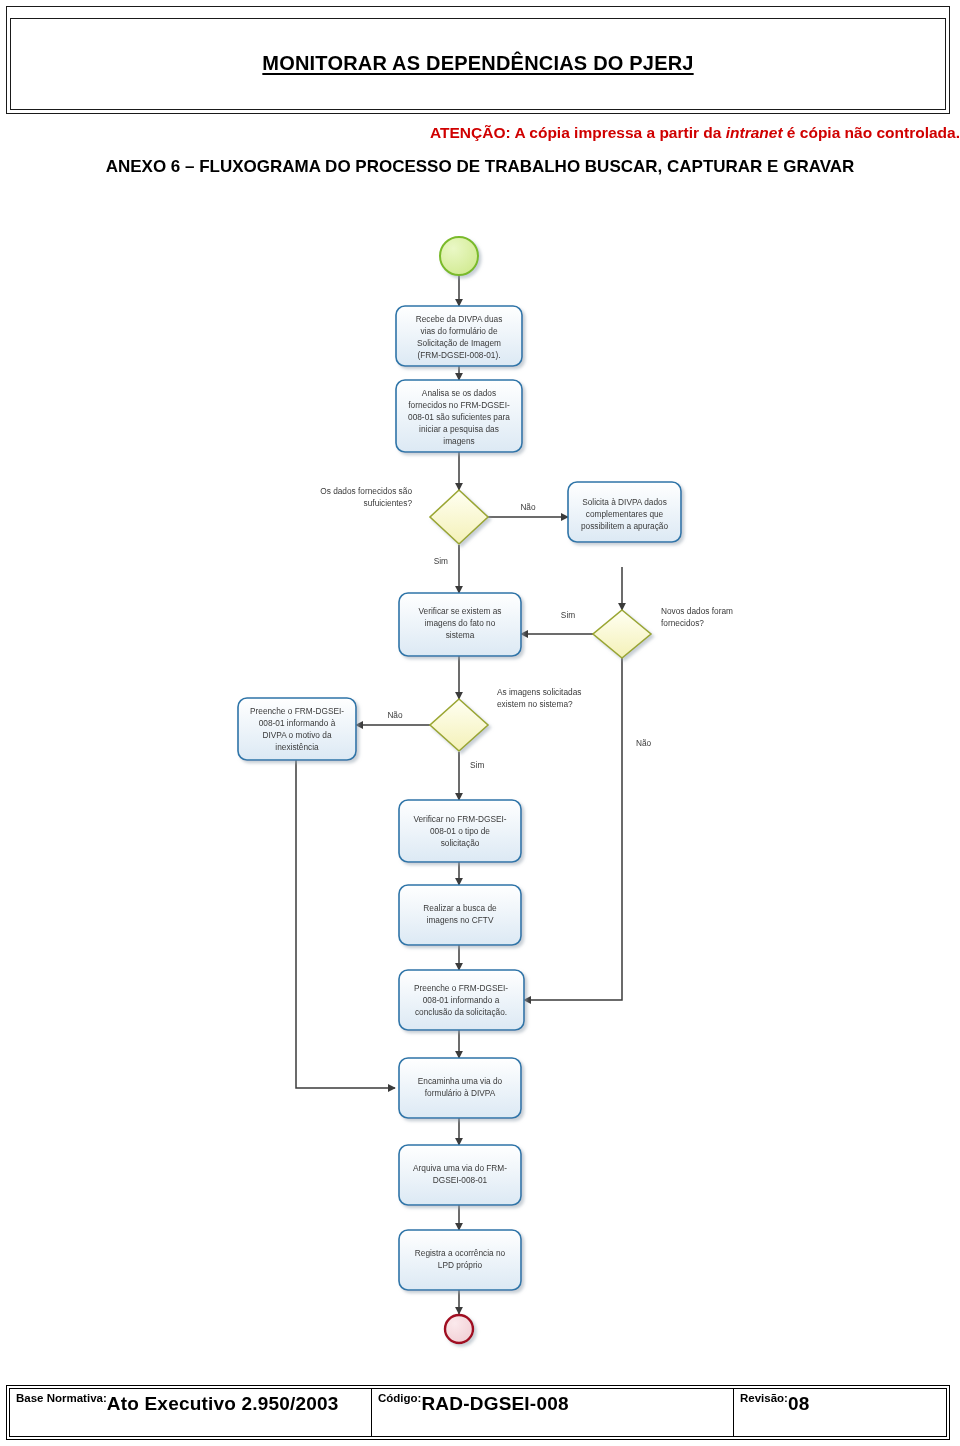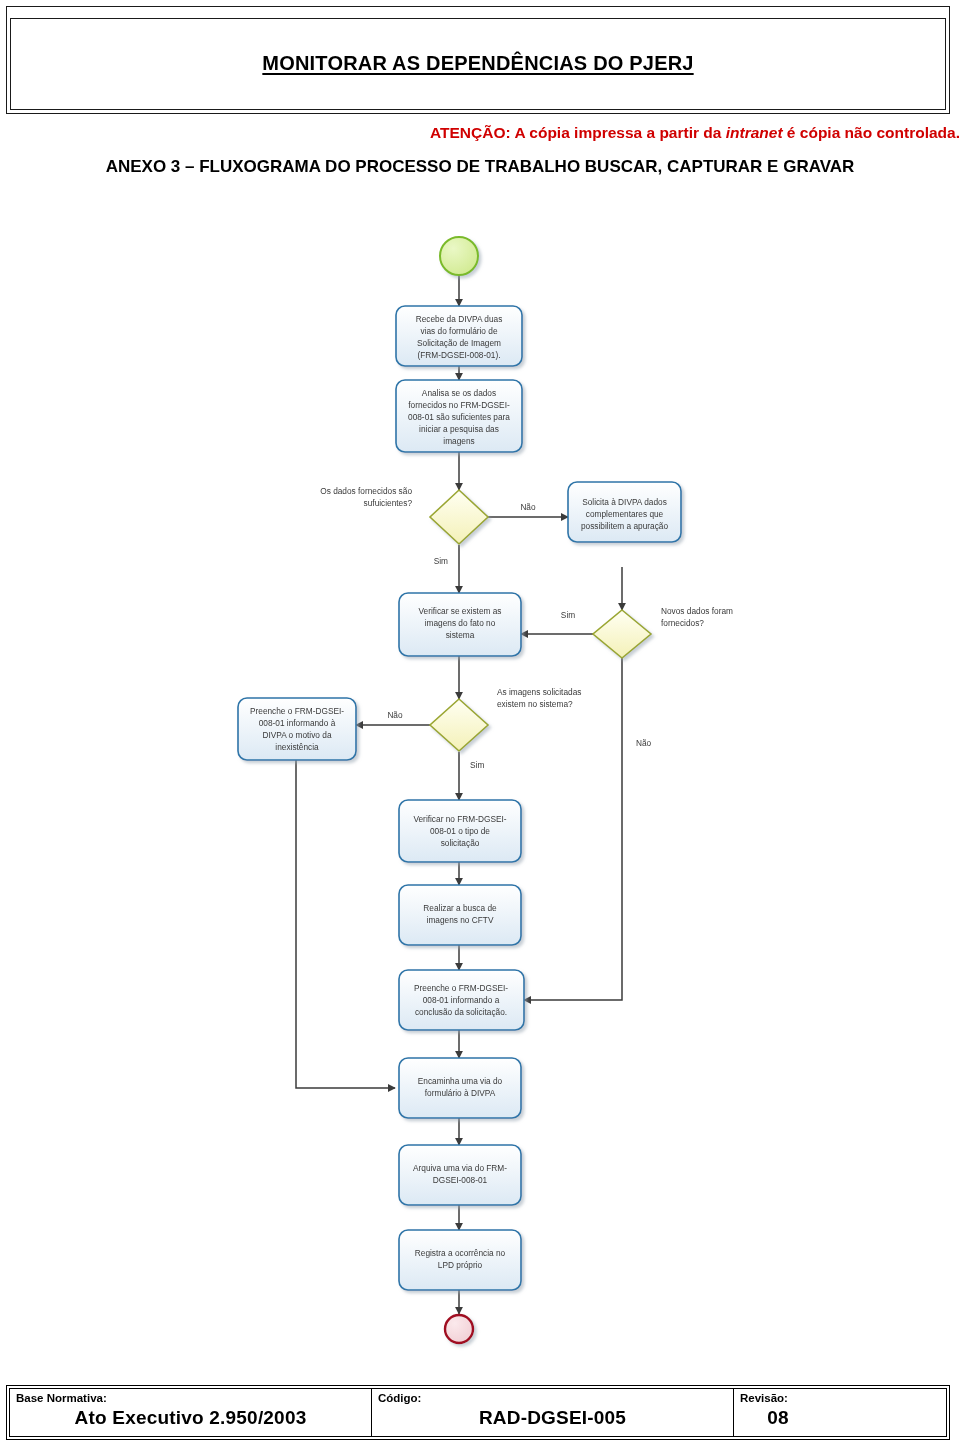--- a/index.html
+++ b/index.html
@@ -113,21 +113,20 @@
     border: 1px solid #000;
     box-sizing: border-box;
     display: flex;
   }
   .fcell {
     position: relative;
     box-sizing: border-box;
     padding: 2px 0 0 0;
     border-right: 1px solid #000;
     display: flex;
-    flex-direction: column;
     overflow: hidden;
   }
   .fcell:last-child { border-right: none; }
   .fcell .flabel {
     font-size: 11.5px;
     font-weight: bold;
     padding-left: 6px;
     line-height: 14px;
     text-align: left;
   }
@@ -152,21 +151,21 @@
     <div class="header-box-inner">
       <div class="doc-title">MONITORAR AS DEPENDÊNCIAS DO PJERJ</div>
     </div>
   </div>
 
   <div class="warning">
     <span>ATENÇÃO: A cópia impressa a partir da </span><span class="ital">intranet</span><span> é cópia não controlada.</span>
   </div>
 
   <div class="anexo">
-    <div>ANEXO 3 – FLUXOGRAMA DO PROCESSO DE TRABALHO BUSCAR, CAPTURAR E GRAVAR</div>
+    <div>ANEXO 6 – FLUXOGRAMA DO PROCESSO DE TRABALHO BUSCAR, CAPTURAR E GRAVAR</div>
   </div>
 
   <div class="chart">
     <svg width="960" height="1140" viewBox="0 0 960 1140" xmlns="http://www.w3.org/2000/svg">
       <defs>
         <linearGradient id="gProc" x1="0" y1="0" x2="0" y2="1">
           <stop offset="0%" stop-color="#ffffff"></stop>
           <stop offset="100%" stop-color="#dcE9f4"></stop>
         </linearGradient>
         <linearGradient id="gDec" x1="0" y1="0" x2="0" y2="1">
@@ -347,21 +346,21 @@
   </div>
 
   <div class="footer">
     <div class="footer-inner">
       <div class="fcell c1">
         <div class="flabel">Base Normativa:</div>
         <div class="fvalue">Ato Executivo 2.950/2003</div>
       </div>
       <div class="fcell c2">
         <div class="flabel">Código:</div>
-        <div class="fvalue">RAD-DGSEI-005</div>
+        <div class="fvalue">RAD-DGSEI-008</div>
       </div>
       <div class="fcell c3">
         <div class="flabel">Revisão:</div>
         <div class="fvalue">08</div>
       </div>
     </div>
   </div>
 
 </div>
 

